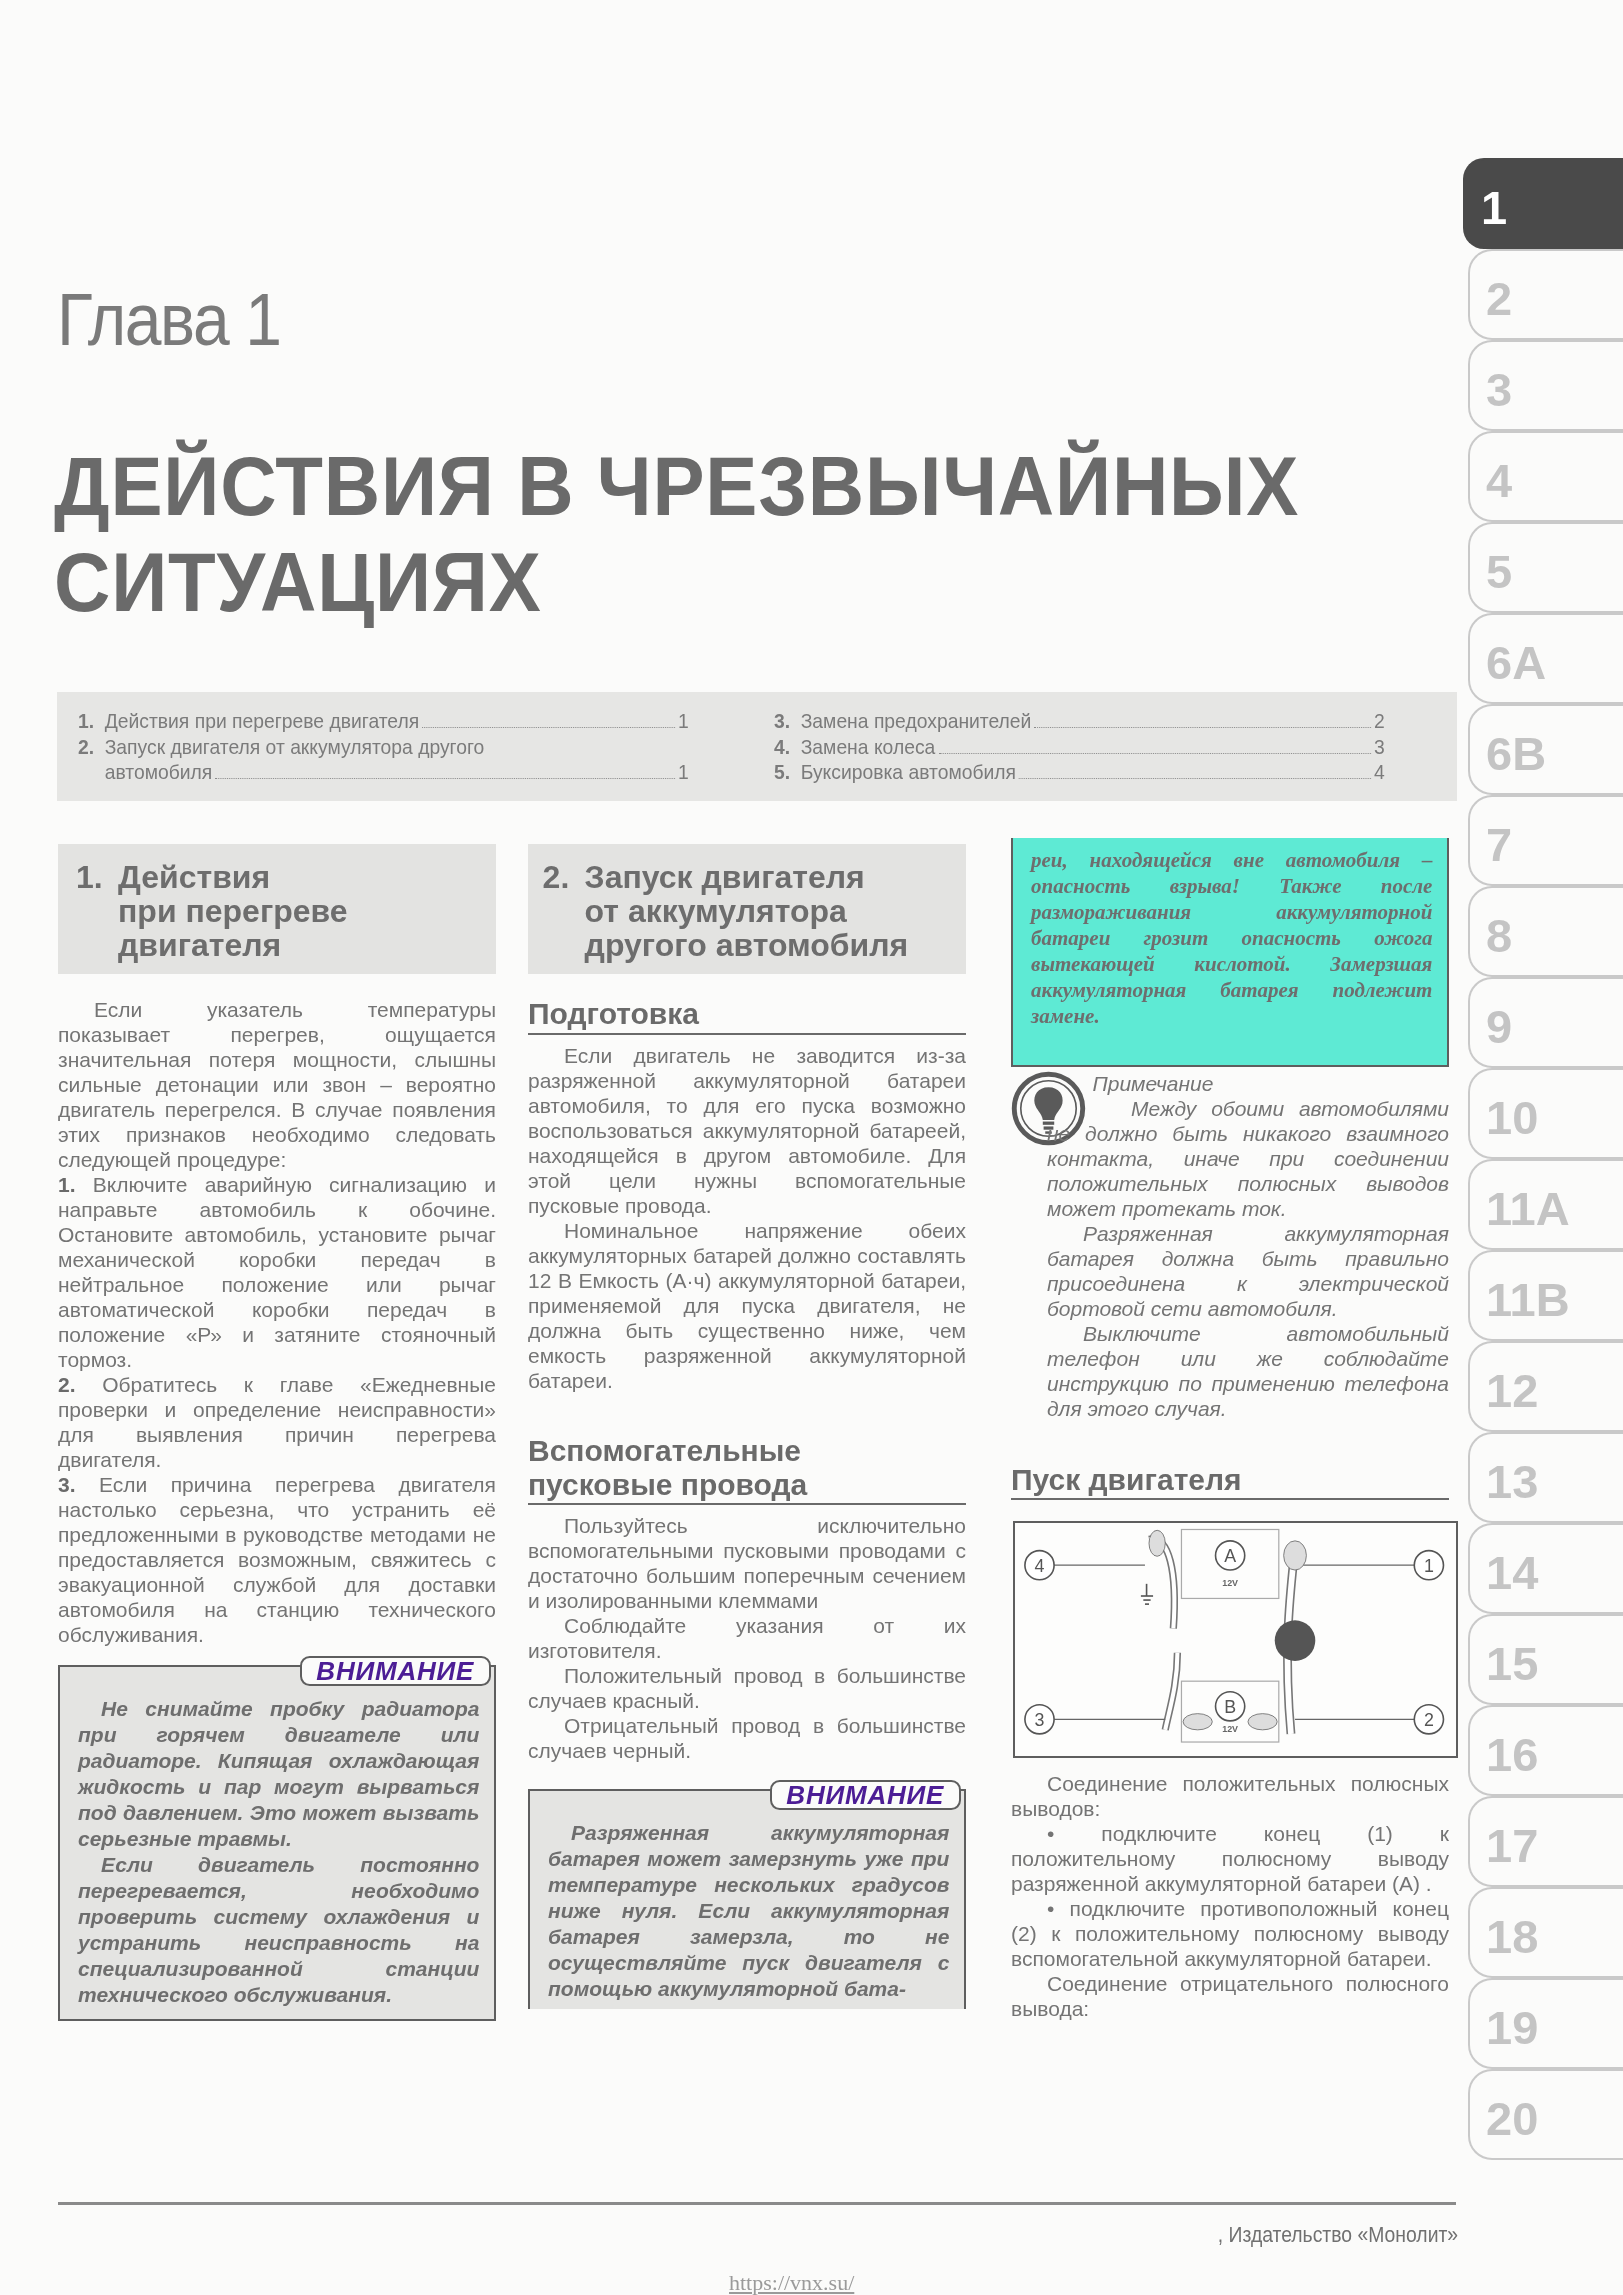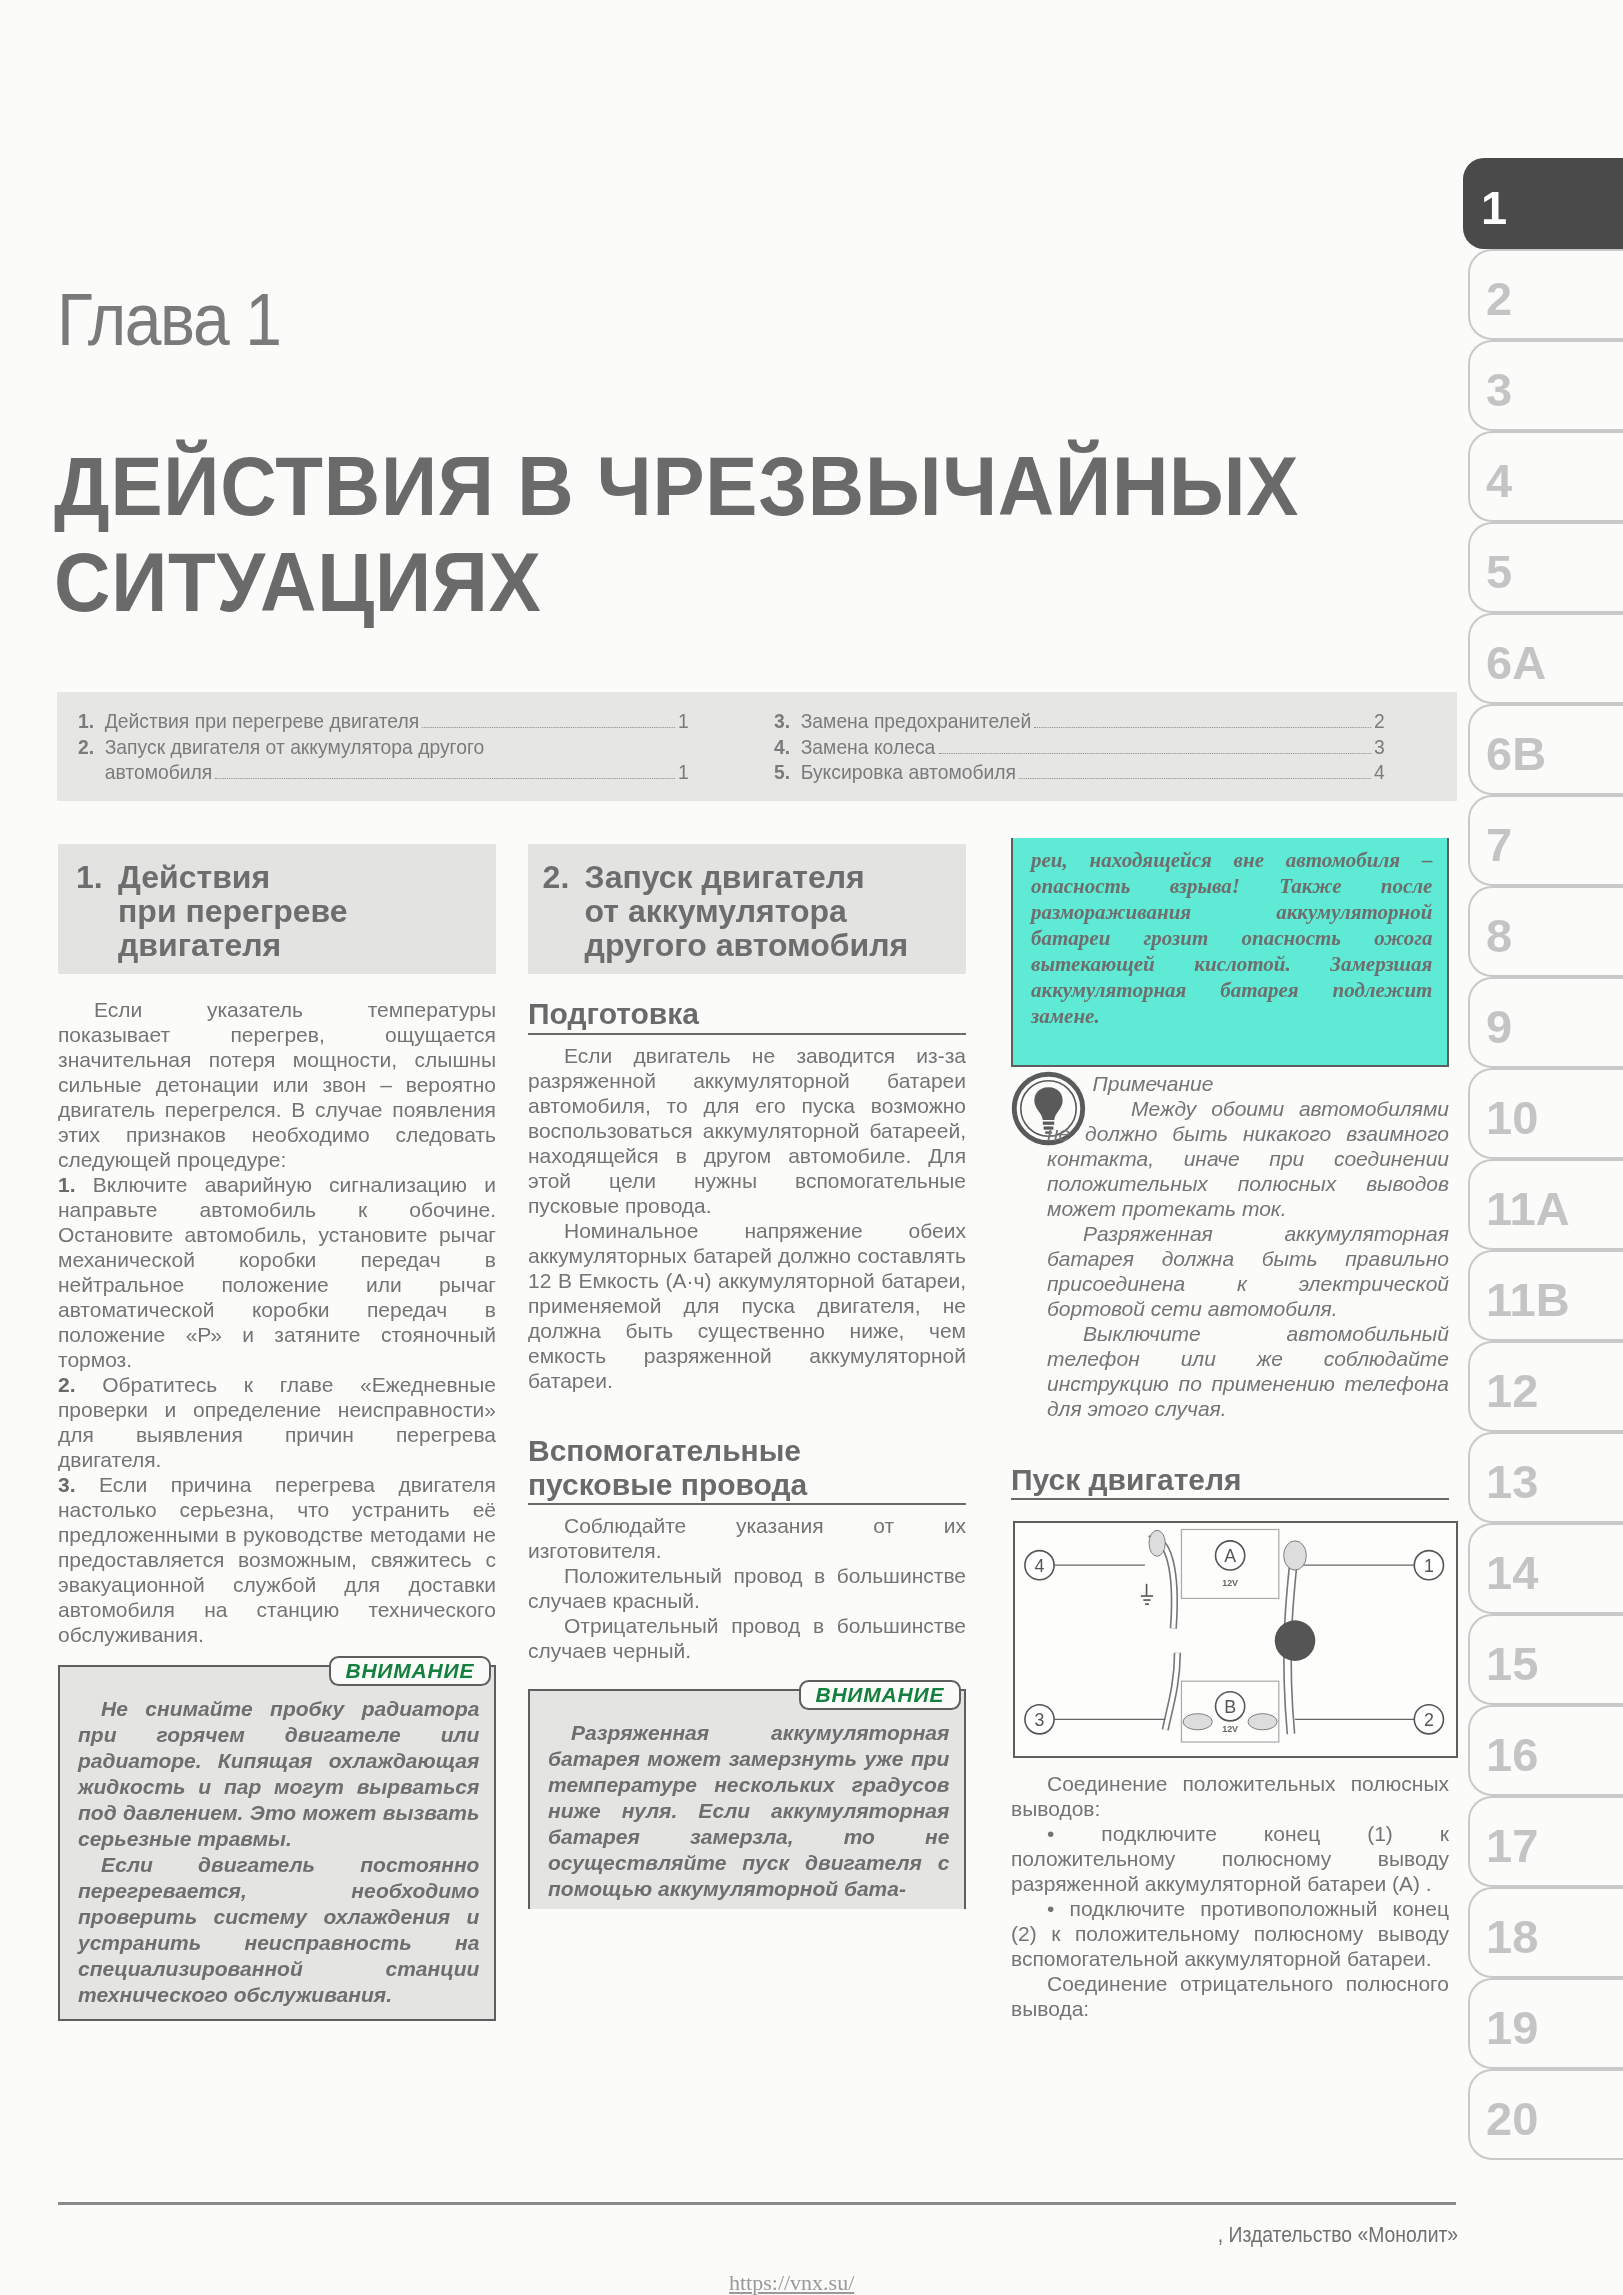--- a/index.html
+++ b/index.html
@@ -35,21 +35,21 @@
   .col2 .sec-head { height: 130px; padding-left: 14.6px; }
 
   .sub-head { font-weight: 700; font-size: 30px; line-height: 34px; color: #6a6a6a; border-bottom: 2.4px solid #6a6a6a; padding-bottom: 1.6px; margin: 4.9px 0 8px 0; white-space: pre-line; }
 
   .p { text-indent: 36px; }
   .p.noind { text-indent: 0; }
   .step-num { font-weight: 700; color: #6a6a6a; }
 
   .warn { position: relative; border: 2.4px solid #5e5e5e; background: #e4e4e2; padding: 29px 14.6px 11.4px 18px; font-weight: 700; font-style: italic; font-size: 21px; line-height: 26px; color: #6e6e6e; margin-top: 21px; }
   .warn .p { text-indent: 23px; }
-  .warn-tag { position: absolute; right: 3.2px; top: -11.4px; background: #fbfbfa; border: 2.4px solid #5e5e5e; border-radius: 9.7px; padding: 0 14.6px; font-size: 21px; line-height: 26px; font-weight: 700; font-style: italic; color: #15803d; letter-spacing: 0.8px; }
+  .warn-tag { position: absolute; right: 3.2px; top: -11.4px; background: #fbfbfa; border: 2.4px solid #5e5e5e; border-radius: 9.7px; padding: 0 14.6px; font-size: 26px; line-height: 26px; font-weight: 700; font-style: italic; color: #4c1d95; letter-spacing: 0.8px; }
 
   .warn-cont { border: 2.4px solid #5e5e5e; background: #5eead4; padding: 9.7px 14.6px 11.4px 18px; font-weight: 700; font-style: italic; font-size: 21px; line-height: 26px; color: #6e6e6e; height: 229px; font-family: Liberation Serif, serif; }
 
   .note { display: flex; margin-top: 4px; font-style: italic; }
   .note-icon { flex: 0 0 75px; height: 75px; margin-right: 6.5px; }
   .note-text { font-size: 21px; line-height: 25px; }
   .italic { font-style: italic; margin-left: 36px; }
 
   .diagram { width: 445px; height: 237px; border: 2.4px solid #5e5e5e; background: #fdfdfc; margin: 21px 0 13px 1.6px; }
 
@@ -137,20 +137,21 @@
     <span class="txt">Запуск двигателя
 от аккумулятора
 другого автомобиля</span>
   </div>
   <div class="sub-head">Подготовка</div>
   <p class="p">Если двигатель не заводится из-за разряженной аккумуляторной батареи автомобиля, то для его пуска возможно воспользоваться аккумуляторной батареей, находящейся в другом автомобиле. Для этой цели нужны вспомогательные пусковые провода.</p>
   <p class="p">Номинальное напряжение обеих аккумуляторных батарей должно составлять 12 В Емкость (А·ч) аккумуляторной батареи, применяемой для пуска двигателя, не должна быть существенно ниже, чем емкость разряженной аккумуляторной батареи.</p>
 
   <div class="sub-head" style="margin-top:41px;">Вспомогательные
 пусковые провода</div>
+  <p class="p">Пользуйтесь исключительно вспомогательными пусковыми проводами с достаточно большим поперечным сечением и изолированными клеммами</p>
   <p class="p">Соблюдайте указания от их изготовителя.</p>
   <p class="p">Положительный провод в большинстве случаев красный.</p>
   <p class="p">Отрицательный провод в большинстве случаев черный.</p>
 
   <div class="warn" style="border-bottom:none; margin-top:26px; padding-bottom:6.5px;">
     <span class="warn-tag">ВНИМАНИЕ</span>
     <p class="p">Разряженная аккумуляторная батарея может замерзнуть уже при температуре нескольких градусов ниже нуля. Если аккумуляторная батарея замерзла, то не осуществляйте пуск двигателя с помощью аккумуляторной бата-</p>
   </div>
 </div>
 

